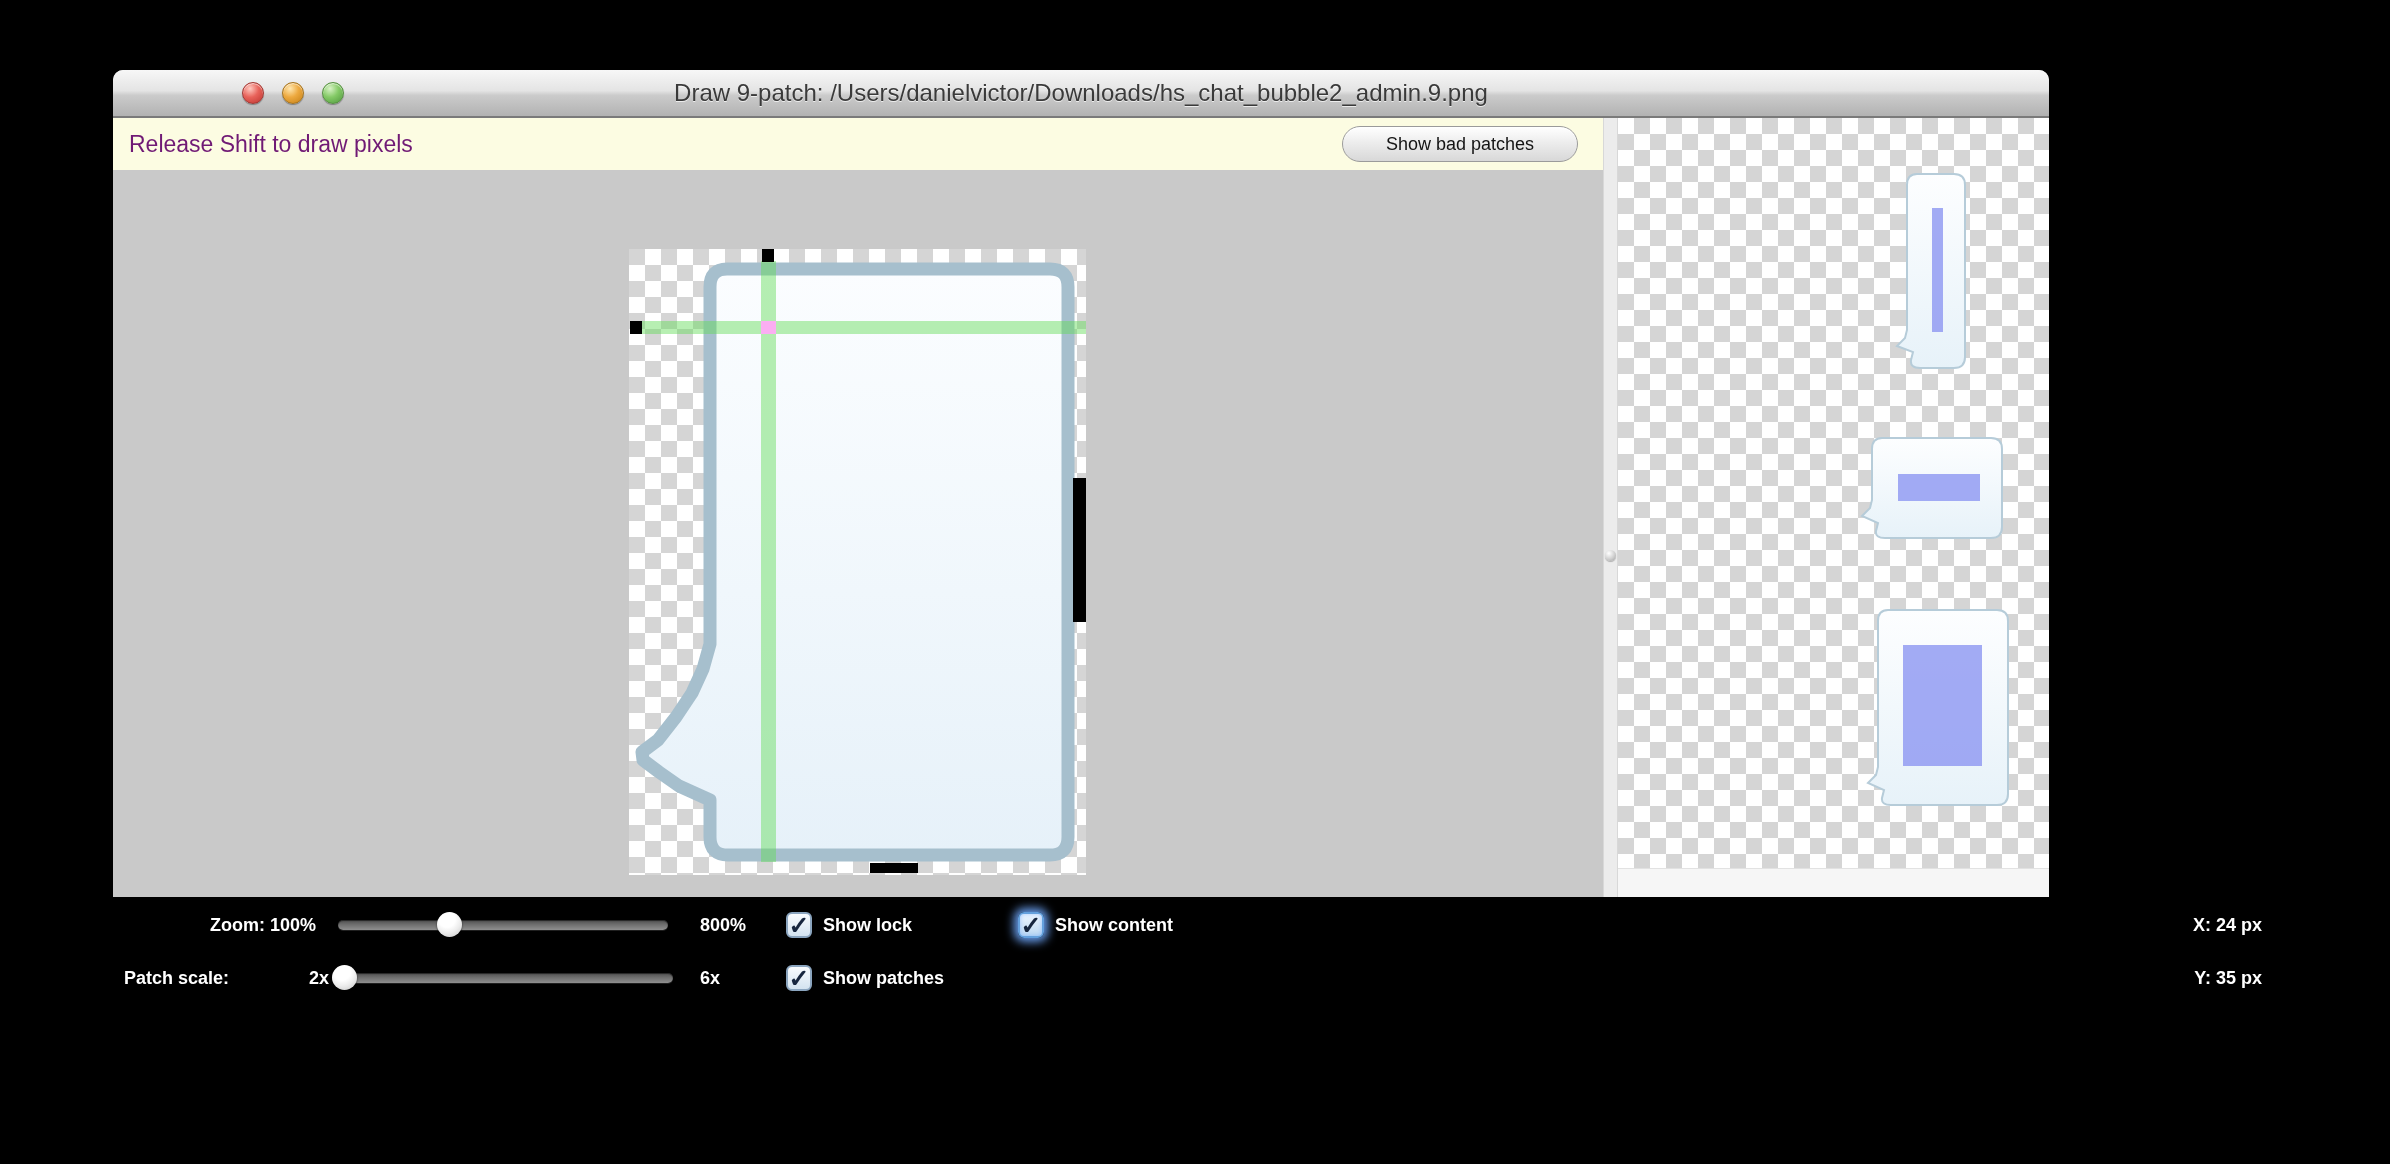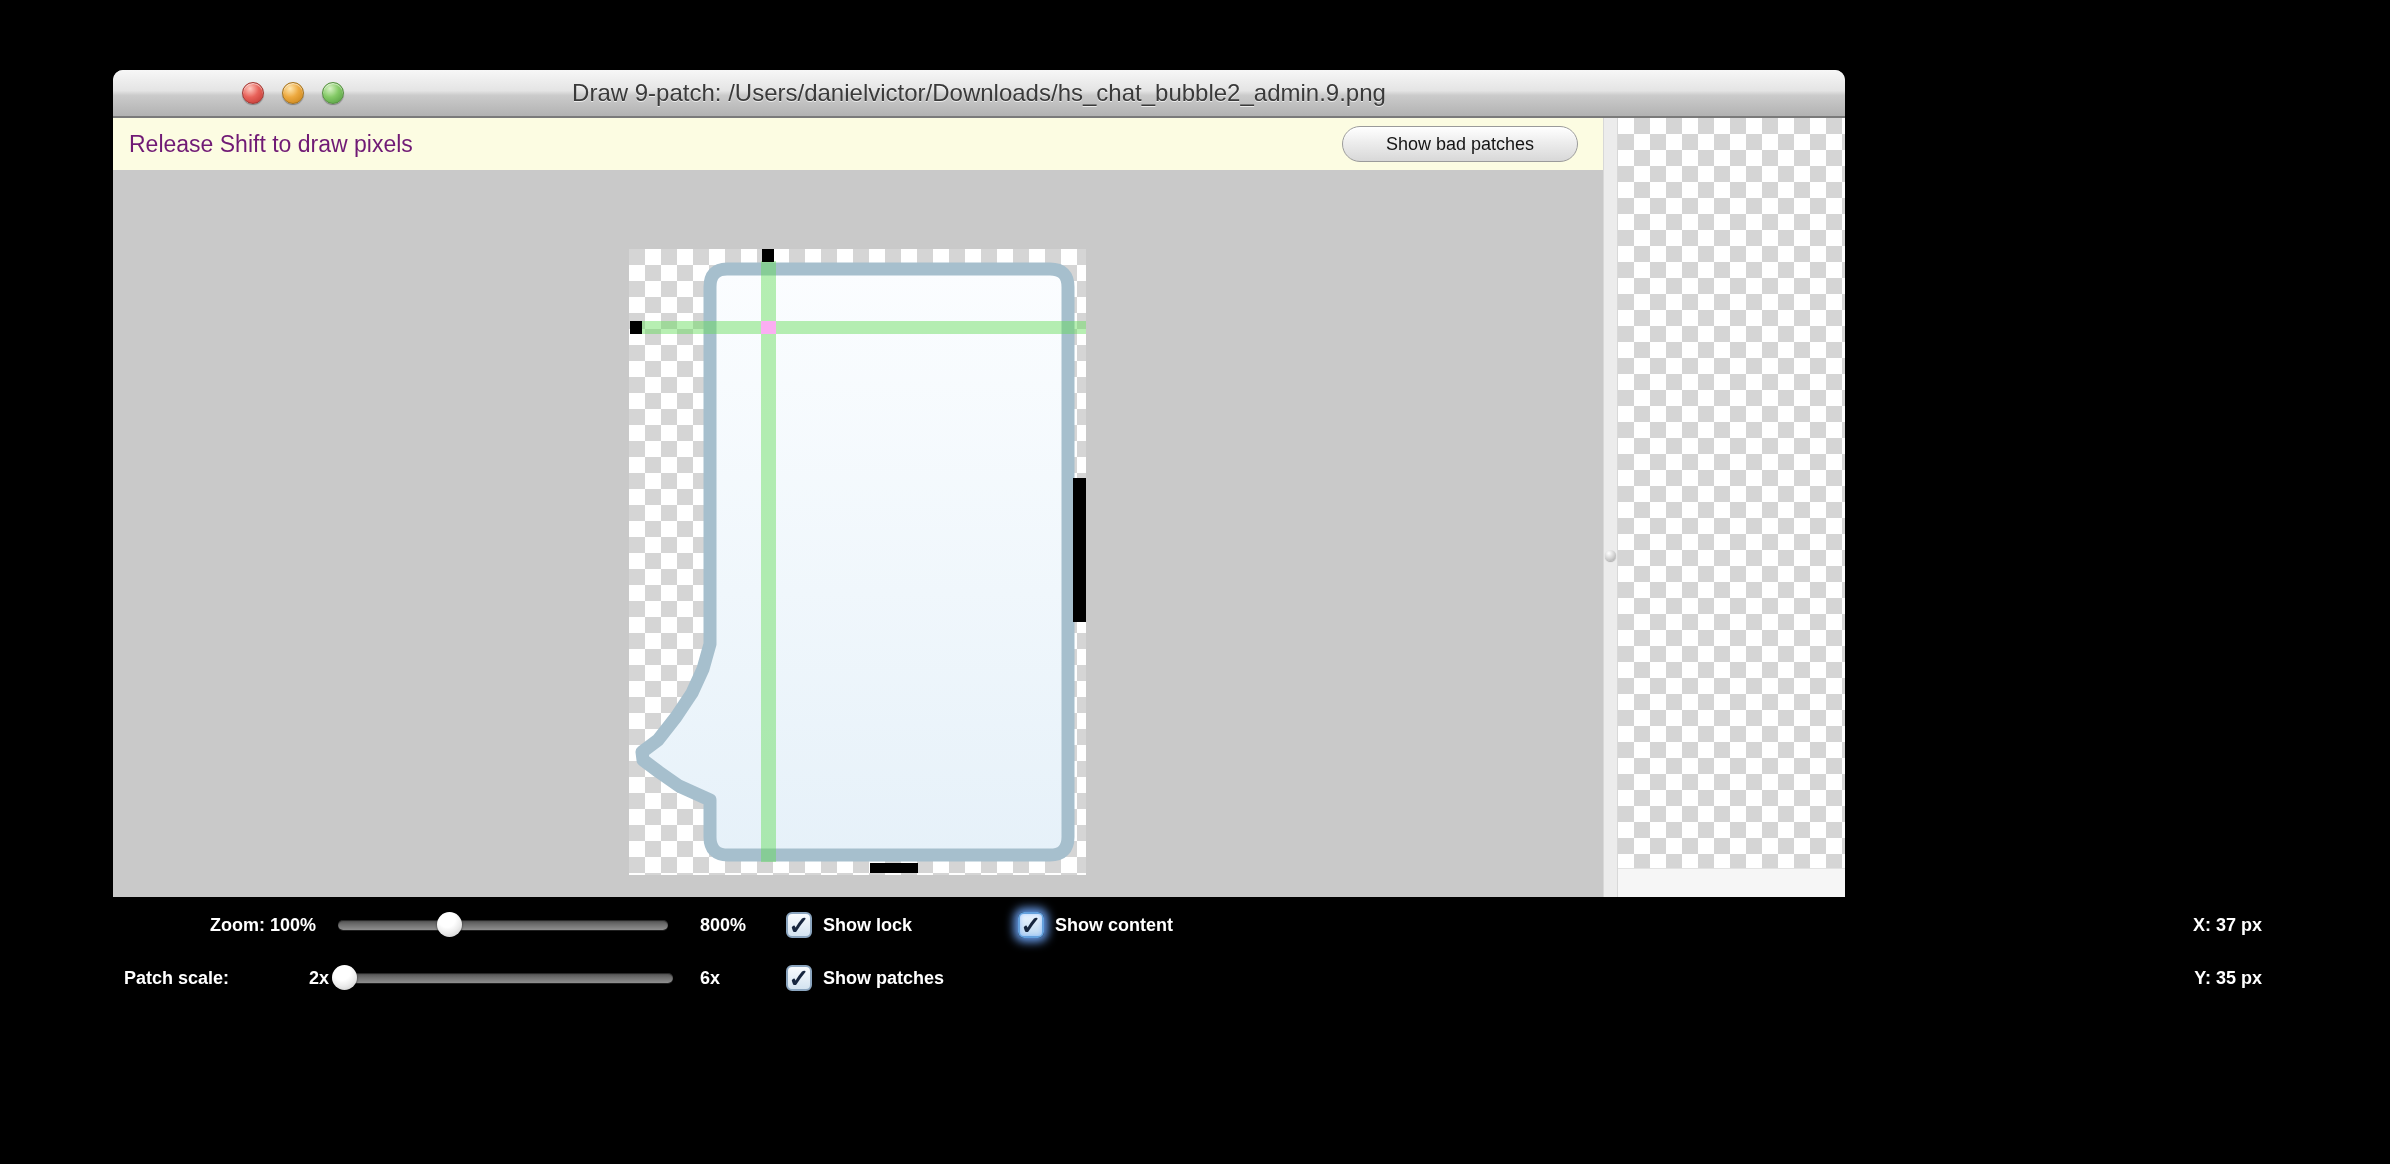--- a/index.html
+++ b/index.html
@@ -1,20 +1,20 @@
 <!DOCTYPE html>
 <html><head>
 <meta charset="utf-8">
 <style>
   * { margin:0; padding:0; box-sizing:border-box; }
   html,body { width:2390px; height:1164px; background:#000; overflow:hidden;
               font-family:"Liberation Sans", sans-serif; }
 
   
-  .window { position:absolute; left:113px; top:70px; width:1732px; height:827px;
+  .window { position:absolute; left:113px; top:70px; width:1936px; height:827px;
             border-radius:10px 10px 0 0; overflow:hidden; background:#c9c9c9; }
   .titlebar { position:absolute; left:0; top:0; width:100%; height:48px;
               background:linear-gradient(180deg,#f7f7f7 0%,#e4e4e4 45%,#cbcbcb 55%,#b2b2b2 100%);
               border-bottom:2px solid #7a7a7a; }
   .title { position:absolute; left:0; top:0; width:100%; height:46px; line-height:46px;
            text-align:center; font-size:24px; color:#3a3a3a; text-shadow:0 1px 0 rgba(255,255,255,.7); }
   .tl { position:absolute; top:12px; width:22px; height:22px; border-radius:50%;
         box-shadow:inset 0 1px 1px rgba(255,255,255,.7), 0 1px 1px rgba(0,0,0,.35); }
   .tl.red    { left:129px; background:radial-gradient(circle at 35% 28%, #ffc9c0, #e8625a 45%, #c8403a 85%); border:1px solid #a23732; }
   .tl.yellow { left:169px; background:radial-gradient(circle at 35% 28%, #ffe7b0, #eda93f 45%, #cf8a20 85%); border:1px solid #a5731c; }
@@ -169,14 +169,14 @@
 <div class="ctl-label" style="left:124px; top:964px;">Patch scale:</div>
 <div class="ctl-label right-align" style="left:250px; top:964px; width:62px;margin-left:17px;">2x</div>
 <div class="slider-track" style="left:332px; top:973px; width:341px;">
   <div class="slider-thumb" style="left:0px; top:-8px;"></div>
 </div>
 <div class="ctl-label" style="left:700px; top:964px;">6x</div>
 
 <div class="cbx" style="left:786px; top:965px;">✓</div>
 <div class="ctl-label" style="left:823px; top:964px;">Show patches</div>
 
-<div class="ctl-label right-align" style="left:2062px; top:911px; width:200px;">X: 37 px</div>
+<div class="ctl-label right-align" style="left:2062px; top:911px; width:200px;">X: 24 px</div>
 <div class="ctl-label right-align" style="left:2062px; top:964px; width:200px;">Y: 35 px</div>
 
 </body></html>

